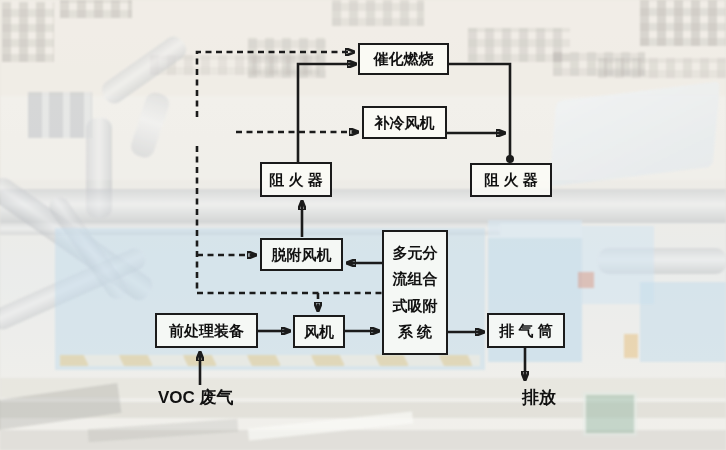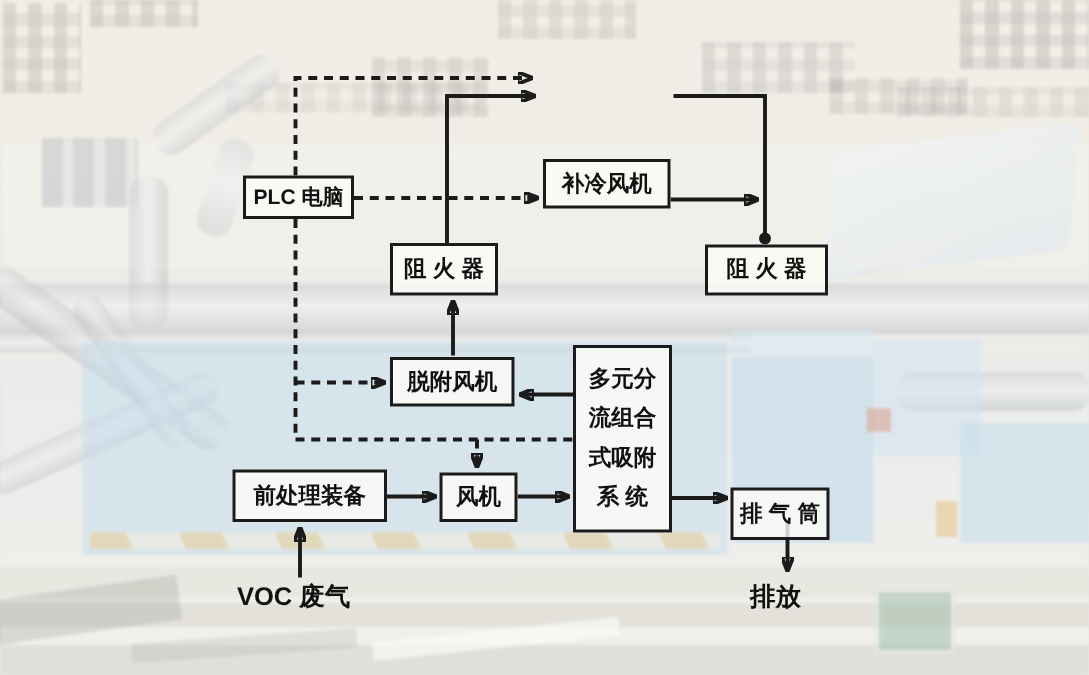--- a/index.html
+++ b/index.html
@@ -73,27 +73,27 @@
   .n-catalytic{left:358px;top:43px;width:91px;height:32px;}
   .n-plc{left:162px;top:117px;width:74px;height:29px;font-size:14px;}
   .n-cooling{left:362px;top:106px;width:85px;height:33px;}
   .n-arrester-l{left:260px;top:162px;width:72px;height:35px;}
   .n-arrester-r{left:470px;top:163px;width:82px;height:34px;}
   .n-desorption{left:260px;top:238px;width:83px;height:33px;}
   .n-adsorption{left:382px;top:230px;width:66px;height:125px;flex-direction:column;justify-content:space-evenly;align-items:center;padding:2px 0;}
   .n-adsorption div{flex:0 0 auto;}
   .n-pretreat{left:155px;top:313px;width:103px;height:35px;}
   .n-fan{left:293px;top:315px;width:52px;height:33px;}
-  .n-stack{left:487px;top:313px;width:66px;height:35px;margin-top:12px;}
+  .n-stack{left:487px;top:313px;width:78px;height:35px;}
   .flowlabel{
     position:absolute;z-index:3;color:#111;font-weight:bold;font-size:17px;
     white-space:nowrap;
   }
   .l-voc{left:158px;top:386px;width:90px;}
-  .l-out{left:500px;top:386px;width:56px;}
+  .l-out{left:522px;top:386px;width:56px;}
 </style>
 </head>
 <body>
 
 <div id="canvas">
 
   <div id="background">
     <div class="bg bldg-top"></div>
     <div class="bg win w1"></div>
     <div class="bg win w2"></div>
@@ -152,21 +152,21 @@
     <path d="M525,348 V380" marker-end="url(#ar)"></path>
     <path d="M200,385 V352" marker-end="url(#ar)"></path>
 
     <path class="dashed" d="M197,117 V52 H354" marker-end="url(#ar)"></path>
     <path class="dashed" d="M236,132 H358" marker-end="url(#ar)"></path>
     <path class="dashed" d="M197,146 V293 H382"></path>
     <path class="dashed" d="M197,255 H256" marker-end="url(#ar)"></path>
     <path class="dashed" d="M318,293 V311" marker-end="url(#ar)"></path>
   </svg>
 
-  <div class="node n-plc">PLC 电脑</div>
+  <div class="node n-catalytic">催化燃烧</div>
   <div class="node n-cooling">补冷风机</div>
   <div class="node n-arrester-l">阻 火 器</div>
   <div class="node n-arrester-r">阻 火 器</div>
   <div class="node n-adsorption">
     <div>多元分</div>
     <div>流组合</div>
     <div>式吸附</div>
     <div>系 统</div>
   </div>
   <div class="node n-desorption">脱附风机</div>

